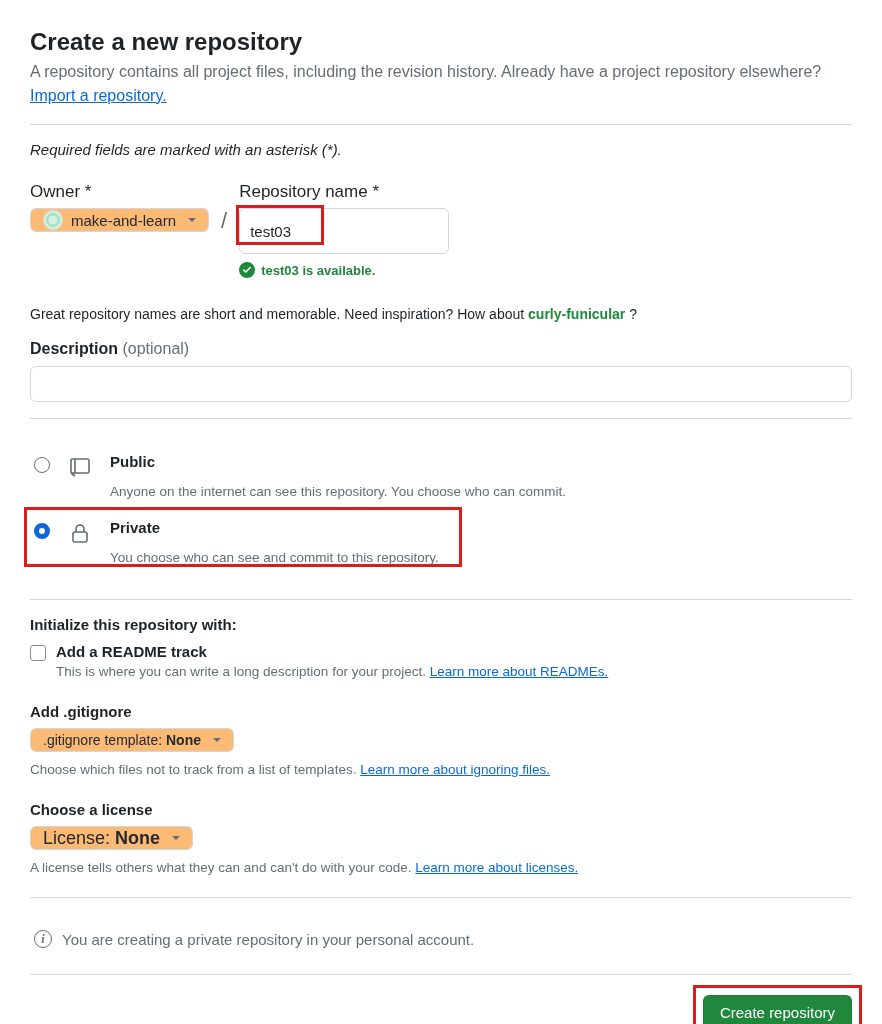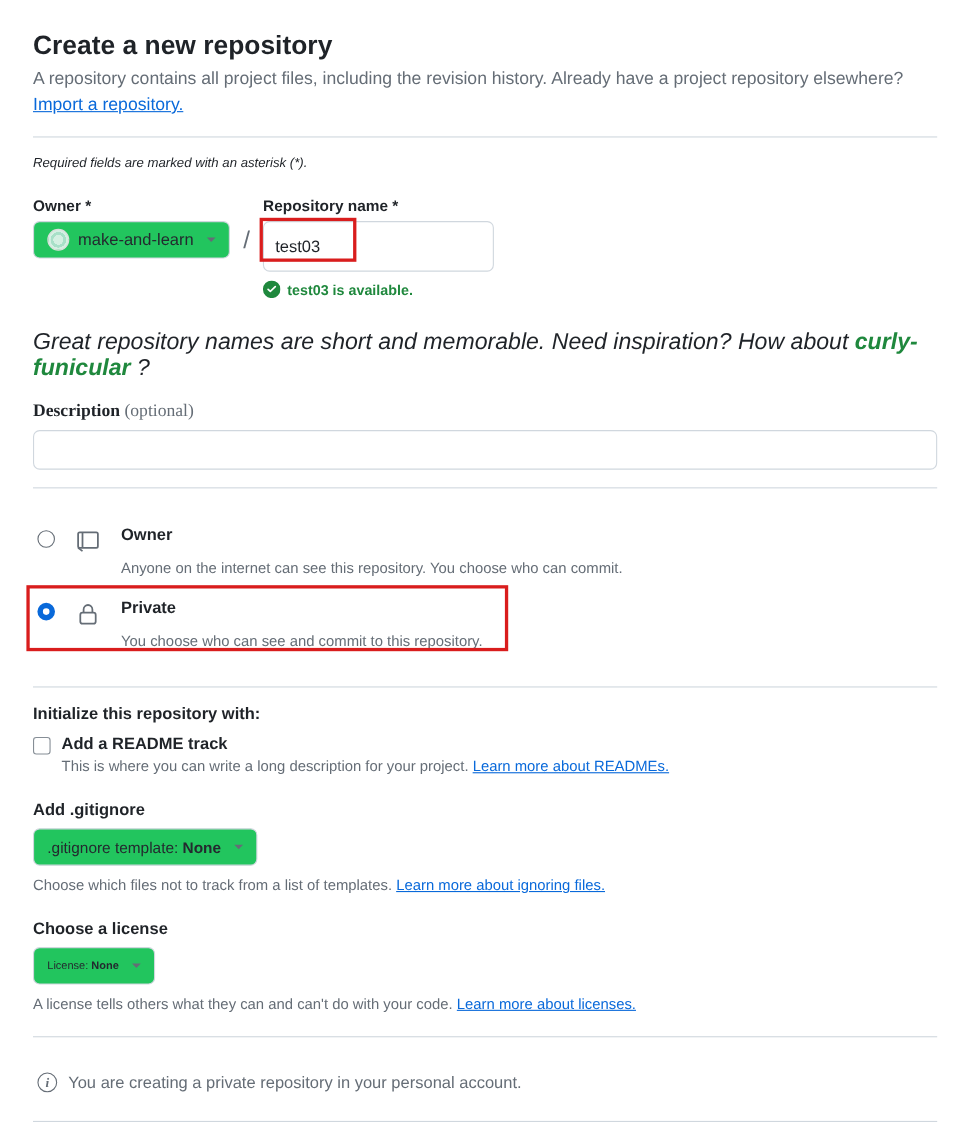--- a/index.html
+++ b/index.html
@@ -27,42 +27,42 @@
     color: #0969da;
     text-decoration: underline;
   }
   hr.div {
     border: none;
     border-top: 1px solid #d0d7de;
     margin: 16px 0;
   }
   .req-note {
     font-style: italic;
-    font-size: 12px;
+    font-size: 15px;
     color: #1f2328;
   }
   .row { display: flex; align-items: flex-start; gap: 8px; margin-top: 24px;}
   .label {
-    font-weight: 700;
-    font-size: 14px;
+    font-weight: 400;
+    font-size: 17px;
     display: block;
     margin-bottom: 6px;
   }
   .select-btn {
     display: inline-flex;
     align-items: center;
     gap: 8px;
-    background: #22c55e;
+    background: #fdba74;
     border: 1px solid #d0d7de;
     border-radius: 6px;
     padding: 5px 12px;
     font-size: 15px;
     font-weight: 500;
     color: #24292f;
-    height: 34px;
+    height: 24px;
     cursor: pointer;
   }
   .avatar {
     width: 20px; height: 20px; border-radius: 50%;
     background: radial-gradient(circle, #d4f0e2 35%, #a8e0c8 36%, #a8e0c8 55%, #d4f0e2 56%);
     display: inline-block;
     border: 1px solid #ddd;
   }
   .caret {
     width: 0; height: 0;
@@ -104,26 +104,25 @@
     color: #1f883d;
     font-weight: 600;
     font-size: 13px;
   }
   .check-icon {
     width: 16px; height: 16px;
     display: inline-flex; align-items: center; justify-content: center;
   }
   .insp {
     margin-top: 28px;
-    font-size: 21px;
+    font-size: 14px;
     color: #1f2328;
-    font-style: italic;
   }
   .insp .sugg { color: #1f883d; font-weight: 600; }
-  .desc-label { margin-top: 18px; font-size: 16px; font-weight: 600; font-family: Liberation Serif, serif;}
+  .desc-label { margin-top: 18px; font-size: 16px; font-weight: 600;}
   .muted { color: #656d76; font-weight: 400;}
   .desc-input {
     width: 100%;
     height: 36px;
     border: 1px solid #d0d7de;
     border-radius: 6px;
     margin-top: 8px;
     padding: 5px 10px;
     font-size: 15px;
   }
@@ -271,21 +270,21 @@
   <div class="vis-row">
     <span class="radio"></span>
     <span class="vis-icon">
       <svg viewBox="0 0 24 24" width="24" height="24" fill="none" stroke="#656d76" stroke-width="1.6">
           <rect x="3" y="4" width="18" height="14" rx="1.5"></rect>
           <path d="M7 4v14"></path>
           <path d="M3 18l4 3"></path>
         </svg>
     </span>
     <div>
-      <div class="vis-title">Owner</div>
+      <div class="vis-title">Public</div>
       <div class="vis-desc">Anyone on the internet can see this repository. You choose who can commit.</div>
     </div>
   </div>
 
   <div class="vis-row" style="position:relative;">
     <span class="radio checked"></span>
     <span class="vis-icon">
       <svg viewBox="0 0 24 24" width="24" height="24" fill="none" stroke="#656d76" stroke-width="1.6">
           <rect x="5" y="11" width="14" height="10" rx="2"></rect>
           <path d="M8 11V8a4 4 0 018 0v3"></path>
@@ -313,21 +312,21 @@
 <div class="sub-h">Add .gitignore</div>
 <button class="select-btn" style="margin-top:8px; font-weight:400; font-size:14px;">
   <span><span>.gitignore template: </span><b>None</b></span>
   <span class="caret"></span>
 </button>
 <div class="help">
   <span>Choose which files not to track from a list of templates. </span><a href="#" class="link">Learn more about ignoring files.</a>
 </div>
 
 <div class="sub-h">Choose a license</div>
-<button class="select-btn" style="margin-top:8px; font-weight:400; font-size:10px;">
+<button class="select-btn" style="margin-top:8px; font-weight:400; font-size:18px;">
   <span><span>License: </span><b>None</b></span>
   <span class="caret"></span>
 </button>
 <div class="help">
   <span>A license tells others what they can and can't do with your code. </span><a href="#" class="link">Learn more about licenses.</a>
 </div>
 
 <hr class="div" style="margin-top:22px;">
 
 <div class="info-box">

